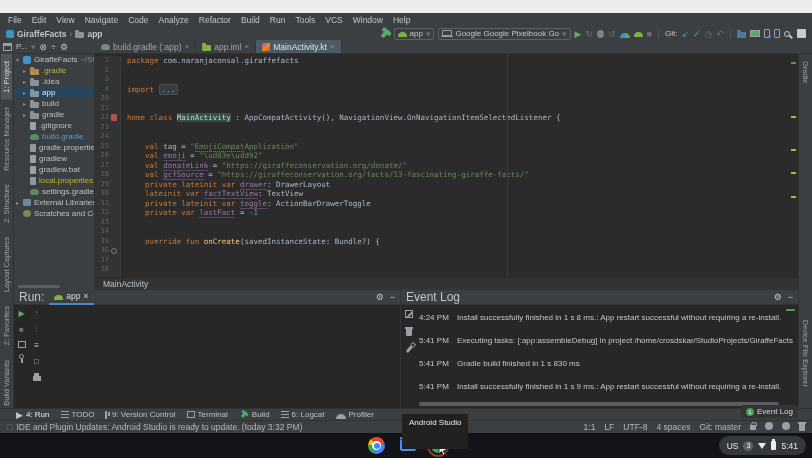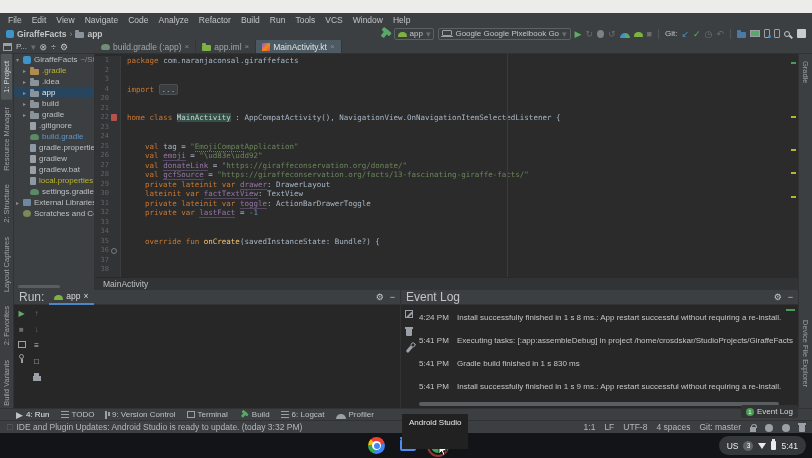--- a/index.html
+++ b/index.html
@@ -108,21 +108,21 @@
   
   .bottombar{position:absolute;left:0;right:0;top:408px;height:12px;background:#3c3f41;border-top:1px solid #323232;display:flex;align-items:center;gap:11px;padding-left:16px}
   .tw-btn{display:flex;align-items:center;gap:3px;font-size:8px;color:#bdc0c2}
   .tw-btn.active{color:#e6e8e9}
   .evlog-btn{position:absolute;right:14px;top:405px;height:13px;background:#313335;border-radius:2px;display:flex;align-items:center;gap:3px;padding:0 5px;font-size:8px;color:#d6d8d9}
   .badge{width:8px;height:8px;border-radius:50%;background:#499c54;color:#fff;font-size:6px;line-height:8px;text-align:center}
 
   
   .statusbar{position:absolute;left:0;right:0;top:420px;height:13px;background:#3c3f41;border-top:1px solid #323232;display:flex;align-items:center;justify-content:space-between;padding:0 7px;font-size:8.5px;color:#b4b8ba}
   .sb-left{display:flex;align-items:center;gap:4px;white-space:nowrap}
-  .sb-right{display:flex;align-items:flex-end;gap:9px;white-space:nowrap}
+  .sb-right{display:flex;align-items:flex-start;gap:9px;white-space:nowrap}
 
   
   .shelf{position:absolute;left:0;right:0;top:433px;height:25px;background:#121417}
   .i-chrome{position:absolute;left:368px;top:437px;width:17px;height:17px;border-radius:50%;background:conic-gradient(from -40deg,#ea4335 0 33%,#4285f4 33% 66%,#34a853 66% 87%,#fbbc05 87% 100%);display:flex;align-items:center;justify-content:center}
   .i-chrome::before{content:"";width:9px;height:9px;border-radius:50%;background:#fff;position:absolute}
   .i-chrome::after{content:"";width:6px;height:6px;border-radius:50%;background:#4285f4;position:absolute}
   .i-files{position:absolute;left:400px;top:439px;width:16px;height:12px;background:#4e8df5;border-radius:2px}
   .i-files::before{content:"";position:absolute;top:-2px;left:0;width:7px;height:2px;background:#4e8df5;border-radius:1px 1px 0 0}
   .as-ring{position:absolute;left:427px;top:435px;width:22px;height:22px;border-radius:50%;border:2px solid #9c3431;display:flex;align-items:center;justify-content:center}
   .i-as{width:14px;height:14px;border-radius:50%;background:#34a853;position:relative}

